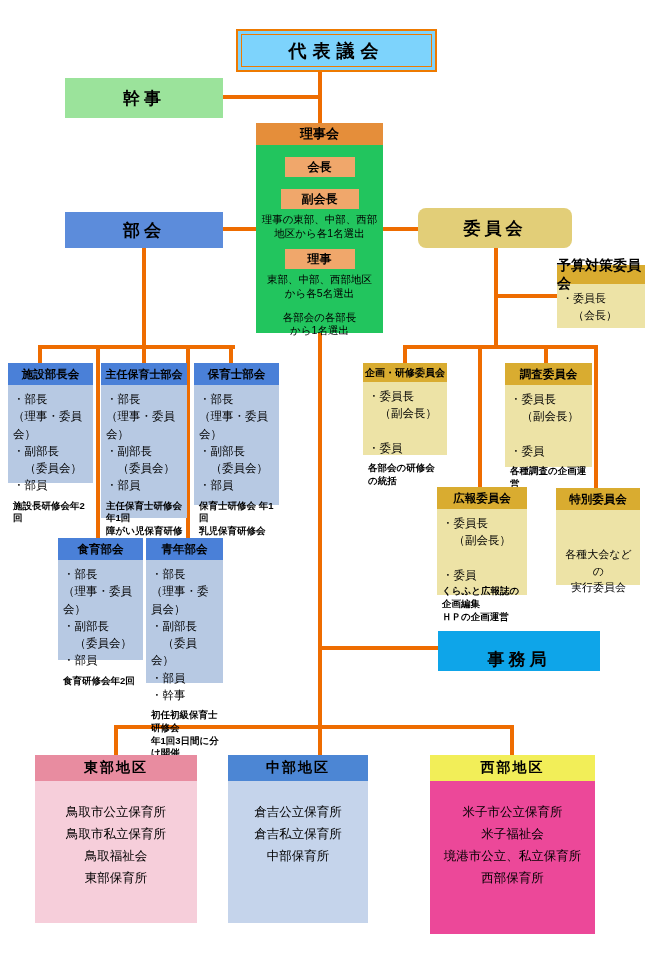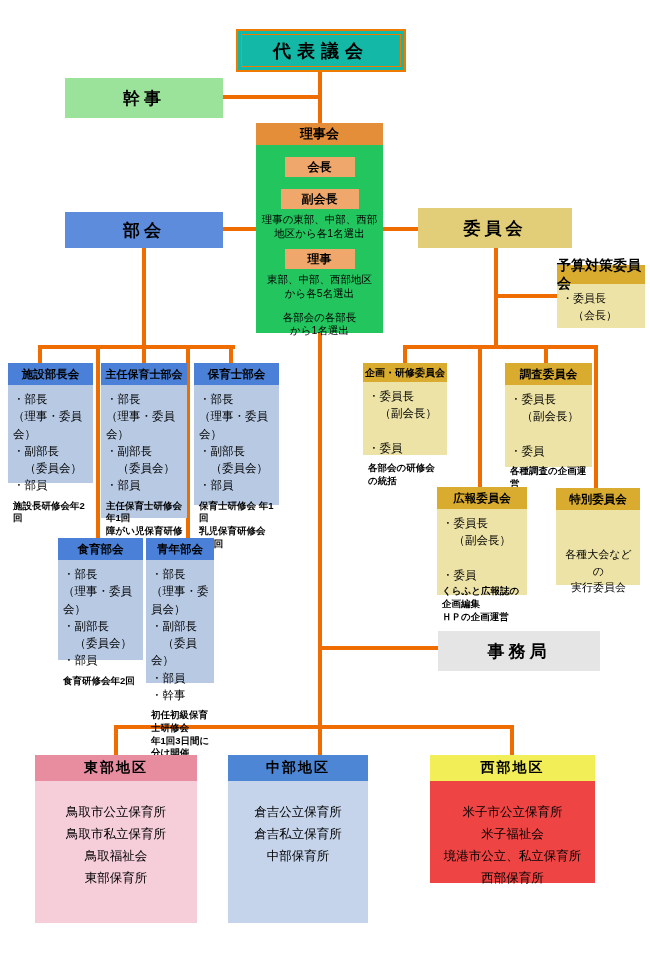--- a/index.html
+++ b/index.html
@@ -7,29 +7,29 @@
   body { font-family:"Liberation Sans","DejaVu Sans",sans-serif; color:#000; }
   .canvas { position:relative; width:650px; height:971px; background:#fff; overflow:hidden; }
 
   .line { position:absolute; background:#EE6C00; }
 
   .box { position:absolute; }
 
   
   .title-box { display:flex; align-items:center; justify-content:center;
                font-weight:bold; letter-spacing:4px; font-size:17px; }
-  #box-daihyo { left:236px; top:29px; width:170px; height:43px; background:#14b8a6;
+  #box-daihyo { left:236px; top:29px; width:201px; height:43px; background:#7dd3fc;
                 border:2px solid #EE7A00; padding:3px; }
   #box-daihyo .inner-frame { width:100%; height:100%; border:1px solid #EE7A00;
                 display:flex; align-items:center; justify-content:center;
                 font-size:18px; font-weight:bold; letter-spacing:6px; }
   #box-kanji { left:65px; top:78px; width:158px; height:40px; background:#9BE39B; }
   #box-bukai { left:65px; top:212px; width:158px; height:36px; background:#5C8CDB; }
-  #box-iinkai { left:418px; top:208px; width:154px; height:40px; background:#E2CE78; }
-  #box-jimukyoku { left:438px; top:631px; width:162px; height:40px; background:#e5e5e5; }
+  #box-iinkai { left:418px; top:208px; width:154px; height:40px; background:#E2CE78;border-radius:8px; }
+  #box-jimukyoku { left:438px; top:631px; width:162px; height:40px; background:#0ea5e9;align-items:flex-end; }
 
   
   #box-rijikai { left:256px; top:123px; width:127px; height:210px; background:#22c55e; }
   #box-rijikai .rhead { height:22px; background:#E58E3A; display:flex; align-items:center;
                 justify-content:center; font-size:13px; font-weight:bold; }
   .rbar { margin:0 auto; height:20px; background:#F0A76B; display:flex; align-items:center;
           justify-content:center; font-size:12px; font-weight:bold; }
   .rnote { font-size:10.5px; line-height:1.3; text-align:center; white-space:pre-line; }
 
   
@@ -42,21 +42,21 @@
   .subbox.gold .subhead { background:#D9AC30; }
   .subbody { padding:6px 4px 4px 5px; }
   .members { white-space:pre-line; font-size:11.5px; line-height:1.5; }
   .note { white-space:pre-line; font-size:9.5px; line-height:1.35; margin-top:5px; font-weight:bold; }
 
   #sub-shisetsu { left:8px;  top:363px; width:85px; height:120px; }
   #sub-shunin   { left:101px; top:363px; width:86px; height:155px; }
   #sub-shunin .subhead { font-size:11px; }
   #sub-hoikushi { left:194px; top:363px; width:85px; height:142px; }
   #sub-shokuiku { left:58px; top:538px; width:85px; height:122px; }
-  #sub-seinen   { left:146px; top:538px; width:68px; height:145px; }
+  #sub-seinen   { left:146px; top:538px; width:77px; height:145px; }
 
   #sub-yosan    { left:557px; top:265px; width:88px; height:63px; }
   #sub-yosan .subhead { height:19px; font-size:14px; }
   #sub-yosan .members { font-size:11px; }
   #sub-kikaku   { left:363px; top:363px; width:84px; height:92px; }
   #sub-kikaku .subhead { height:19px; font-size:10px; }
   #sub-chousa   { left:505px; top:363px; width:87px; height:104px; }
   #sub-kouhou   { left:437px; top:487px; width:90px; height:108px; }
   #sub-kouhou .note { margin-top:1px; }
   #sub-tokubetsu{ left:556px; top:488px; width:84px; height:97px; }
@@ -66,21 +66,21 @@
   
   .district { }
   .district .dhead { height:26px; display:flex; align-items:center; justify-content:center;
                      font-size:14px; font-weight:bold; letter-spacing:2px; }
   .district .dbody { padding-top:20px; }
   .district .ditem { text-align:center; font-size:12.5px; line-height:22px; }
   #d-tobu  { left:35px;  top:755px; width:162px; height:168px; background:#F6CEDA; }
   #d-tobu .dhead  { background:#E88CA0; }
   #d-chubu { left:228px; top:755px; width:140px; height:168px; background:#C5D4EB; }
   #d-chubu .dhead { background:#4C86D4; }
-  #d-seibu { left:430px; top:755px; width:165px; height:128px; background:#ef4444; }
+  #d-seibu { left:430px; top:755px; width:165px; height:179px; background:#ec4899; }
   #d-seibu .dhead { background:#F2EE58; }
 </style>
 </head>
 <body>
 
 <div class="canvas">
 
   <div class="line" style="left:318px;top:72px;width:4px;height:53px"></div>
   <div class="line" style="left:221px;top:95px;width:99px;height:4px"></div>
   <div class="line" style="left:221px;top:227px;width:37px;height:4px"></div>

